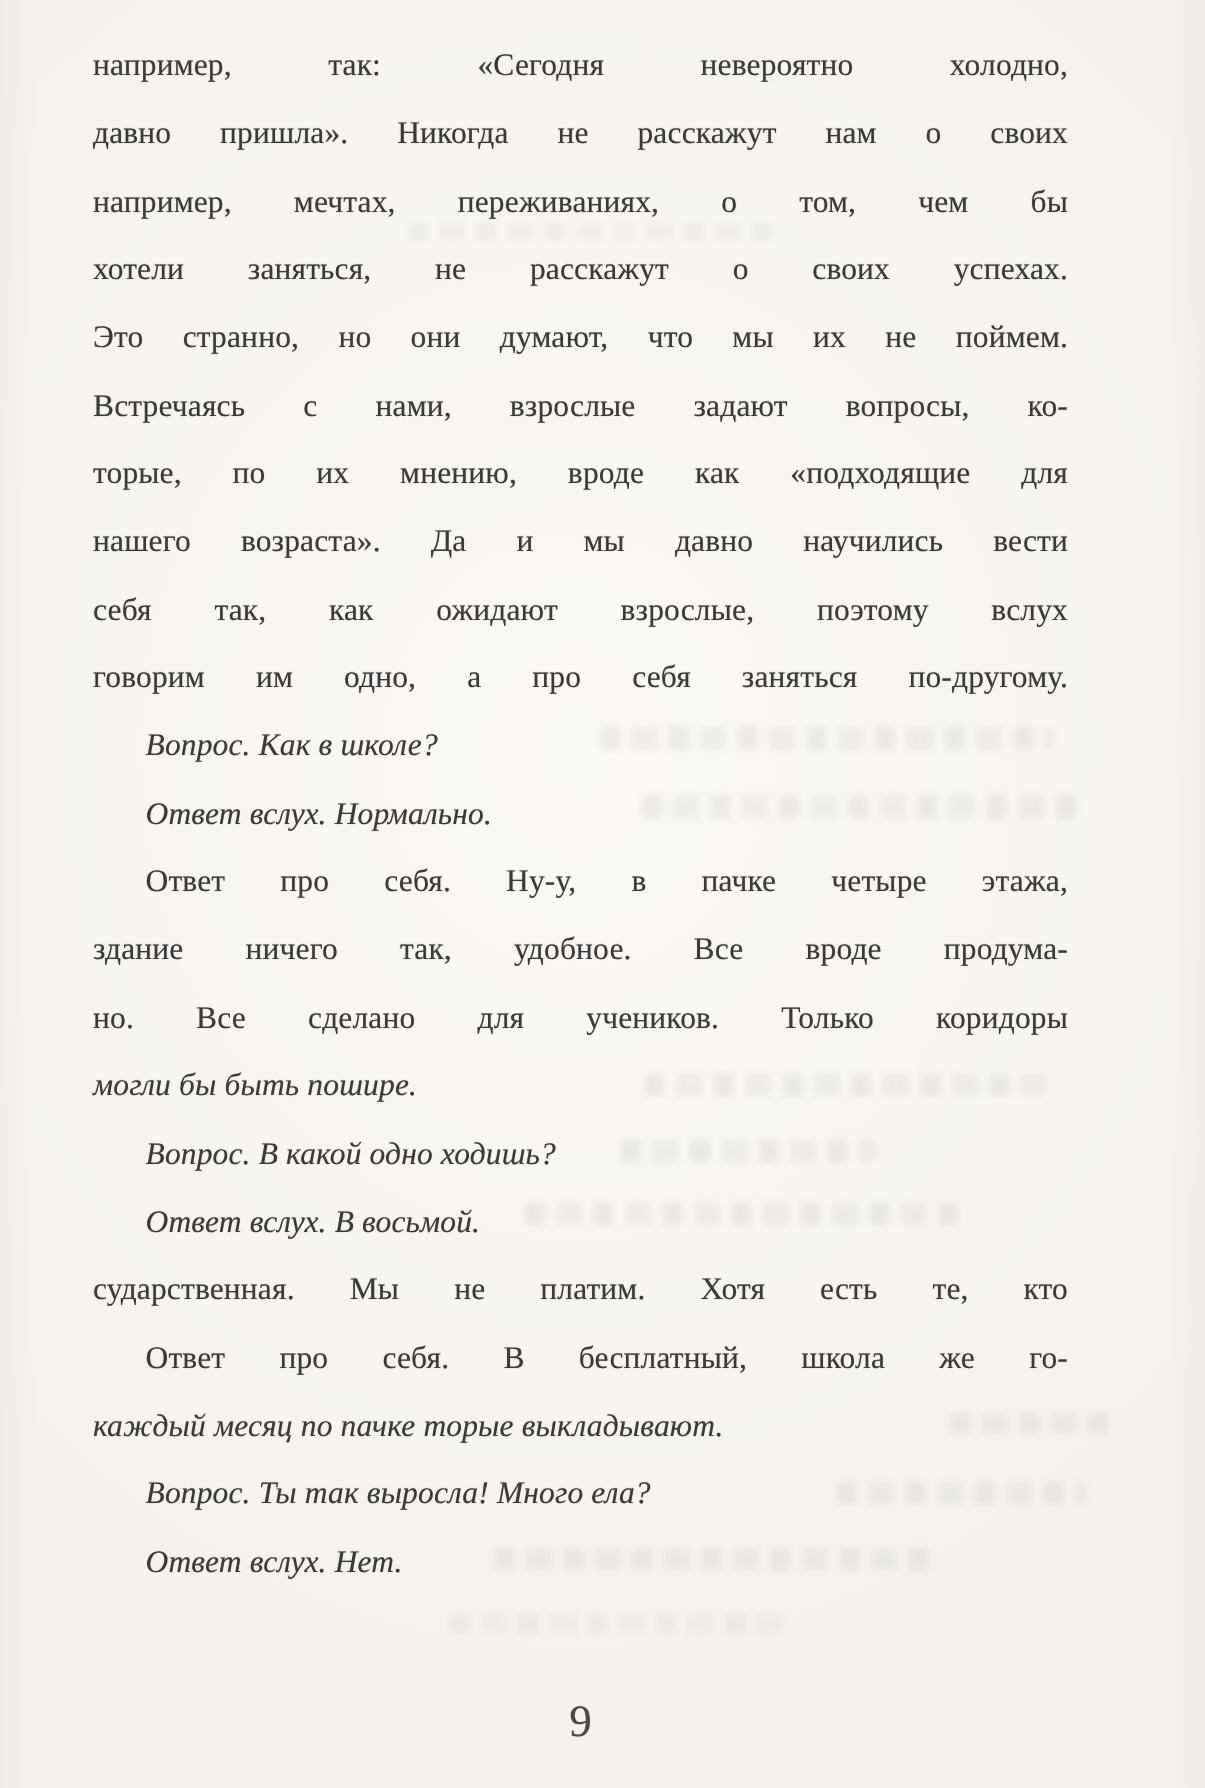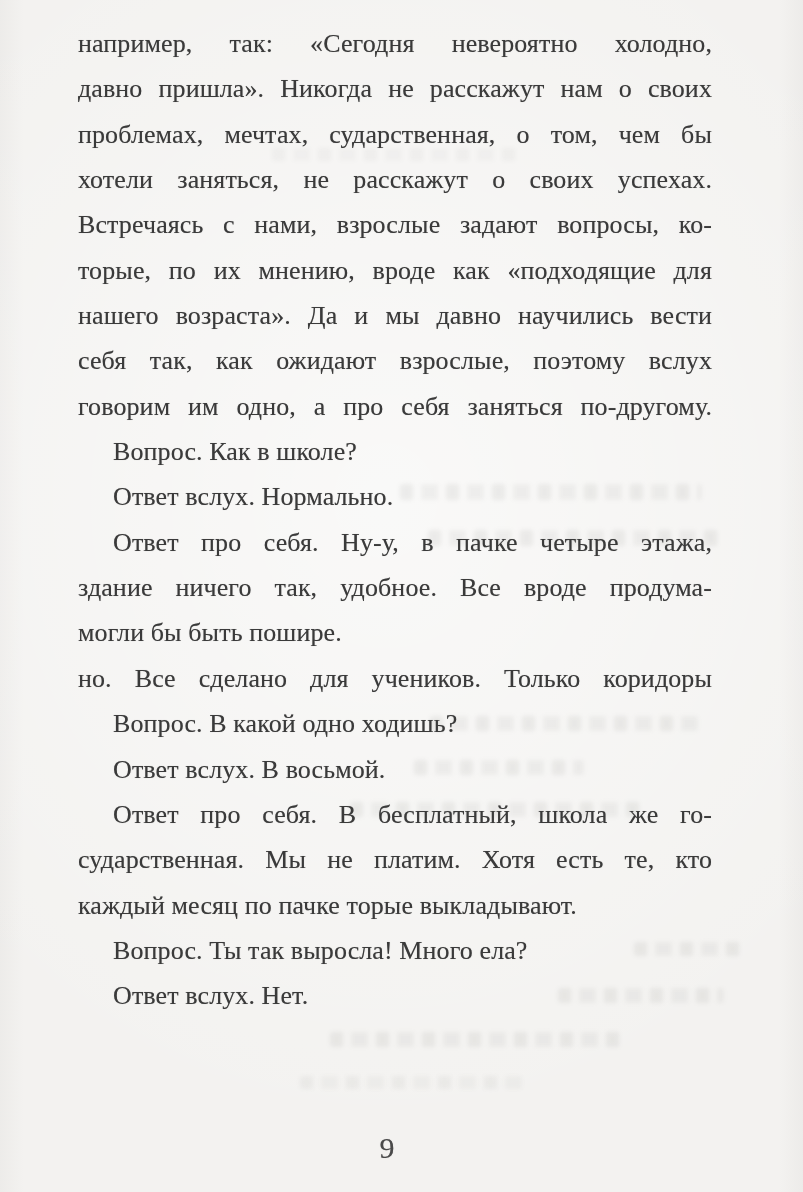--- a/index.html
+++ b/index.html
@@ -49,30 +49,29 @@
 
   .text-block {
     position: absolute;
     z-index: 1;
     left: 62px;
     top: 21px;
     width: 650px;
     color: var(--ink, #3a3a3a);
   }
   .line {
-    font-size: 26px;
+    font-size: 21px;
     line-height: 45.35px;
     letter-spacing: 0.1px;
     text-align: justify;
     text-justify: inter-word;
     text-shadow: 0 0 0.7px rgba(58,58,58,0.45);
-    margin-left: 16px;
   }
   .line.fill { text-align-last: justify; }
-  .line.end  { text-align-last: left; }
+  .line.end  { text-align-last: left; font-style: italic; }
   .line.indent { padding-left: 35px; }
 
   .page-number {
     position: absolute;
     z-index: 1;
     left: 62px;
     width: 650px;
     top: 1132px;
     text-align: center;
     font-size: 30px;
@@ -95,37 +94,38 @@
     <div class="ghost g6"></div>
     <div class="ghost g7"></div>
     <div class="ghost g8"></div>
     <div class="ghost g9"></div>
     <div class="ghost g10"></div>
   </div>
 
   <div class="text-block">
       <div class="line fill">например, так: «Сегодня невероятно холодно,</div>
       <div class="line fill">давно пришла». Никогда не расскажут нам о своих</div>
-      <div class="line fill">проблемах, мечтах, сударственная, о том, чем бы</div>
+      <div class="line fill">например, мечтах, переживаниях, о том, чем бы</div>
       <div class="line fill">хотели заняться, не расскажут о своих успехах.</div>
+      <div class="line fill">Это странно, но они думают, что мы их не поймем.</div>
       <div class="line fill">Встречаясь с нами, взрослые задают вопросы, ко-</div>
       <div class="line fill">торые, по их мнению, вроде как «подходящие для</div>
       <div class="line fill">нашего возраста». Да и мы давно научились вести</div>
       <div class="line fill">себя так, как ожидают взрослые, поэтому вслух</div>
       <div class="line fill">говорим им одно, а про себя заняться по-другому.</div>
       <div class="line end indent">Вопрос. Как в школе?</div>
       <div class="line end indent">Ответ вслух. Нормально.</div>
       <div class="line fill indent">Ответ про себя. Ну-у, в пачке четыре этажа,</div>
       <div class="line fill">здание ничего так, удобное. Все вроде продума-</div>
+      <div class="line fill">но. Все сделано для учеников. Только коридоры</div>
       <div class="line end">могли бы быть пошире.</div>
-      <div class="line fill">но. Все сделано для учеников. Только коридоры</div>
       <div class="line end indent">Вопрос. В какой одно ходишь?</div>
       <div class="line end indent">Ответ вслух. В восьмой.</div>
+      <div class="line fill">сударственная. Мы не платим. Хотя есть те, кто</div>
       <div class="line fill indent">Ответ про себя. В бесплатный, школа же го-</div>
-      <div class="line fill">сударственная. Мы не платим. Хотя есть те, кто</div>
       <div class="line end">каждый месяц по пачке торые выкладывают.</div>
       <div class="line end indent">Вопрос. Ты так выросла! Много ела?</div>
       <div class="line end indent">Ответ вслух. Нет.</div>
     </div>
 
   <div class="page-number">9</div>
 
 </div>
 
 </body></html>

